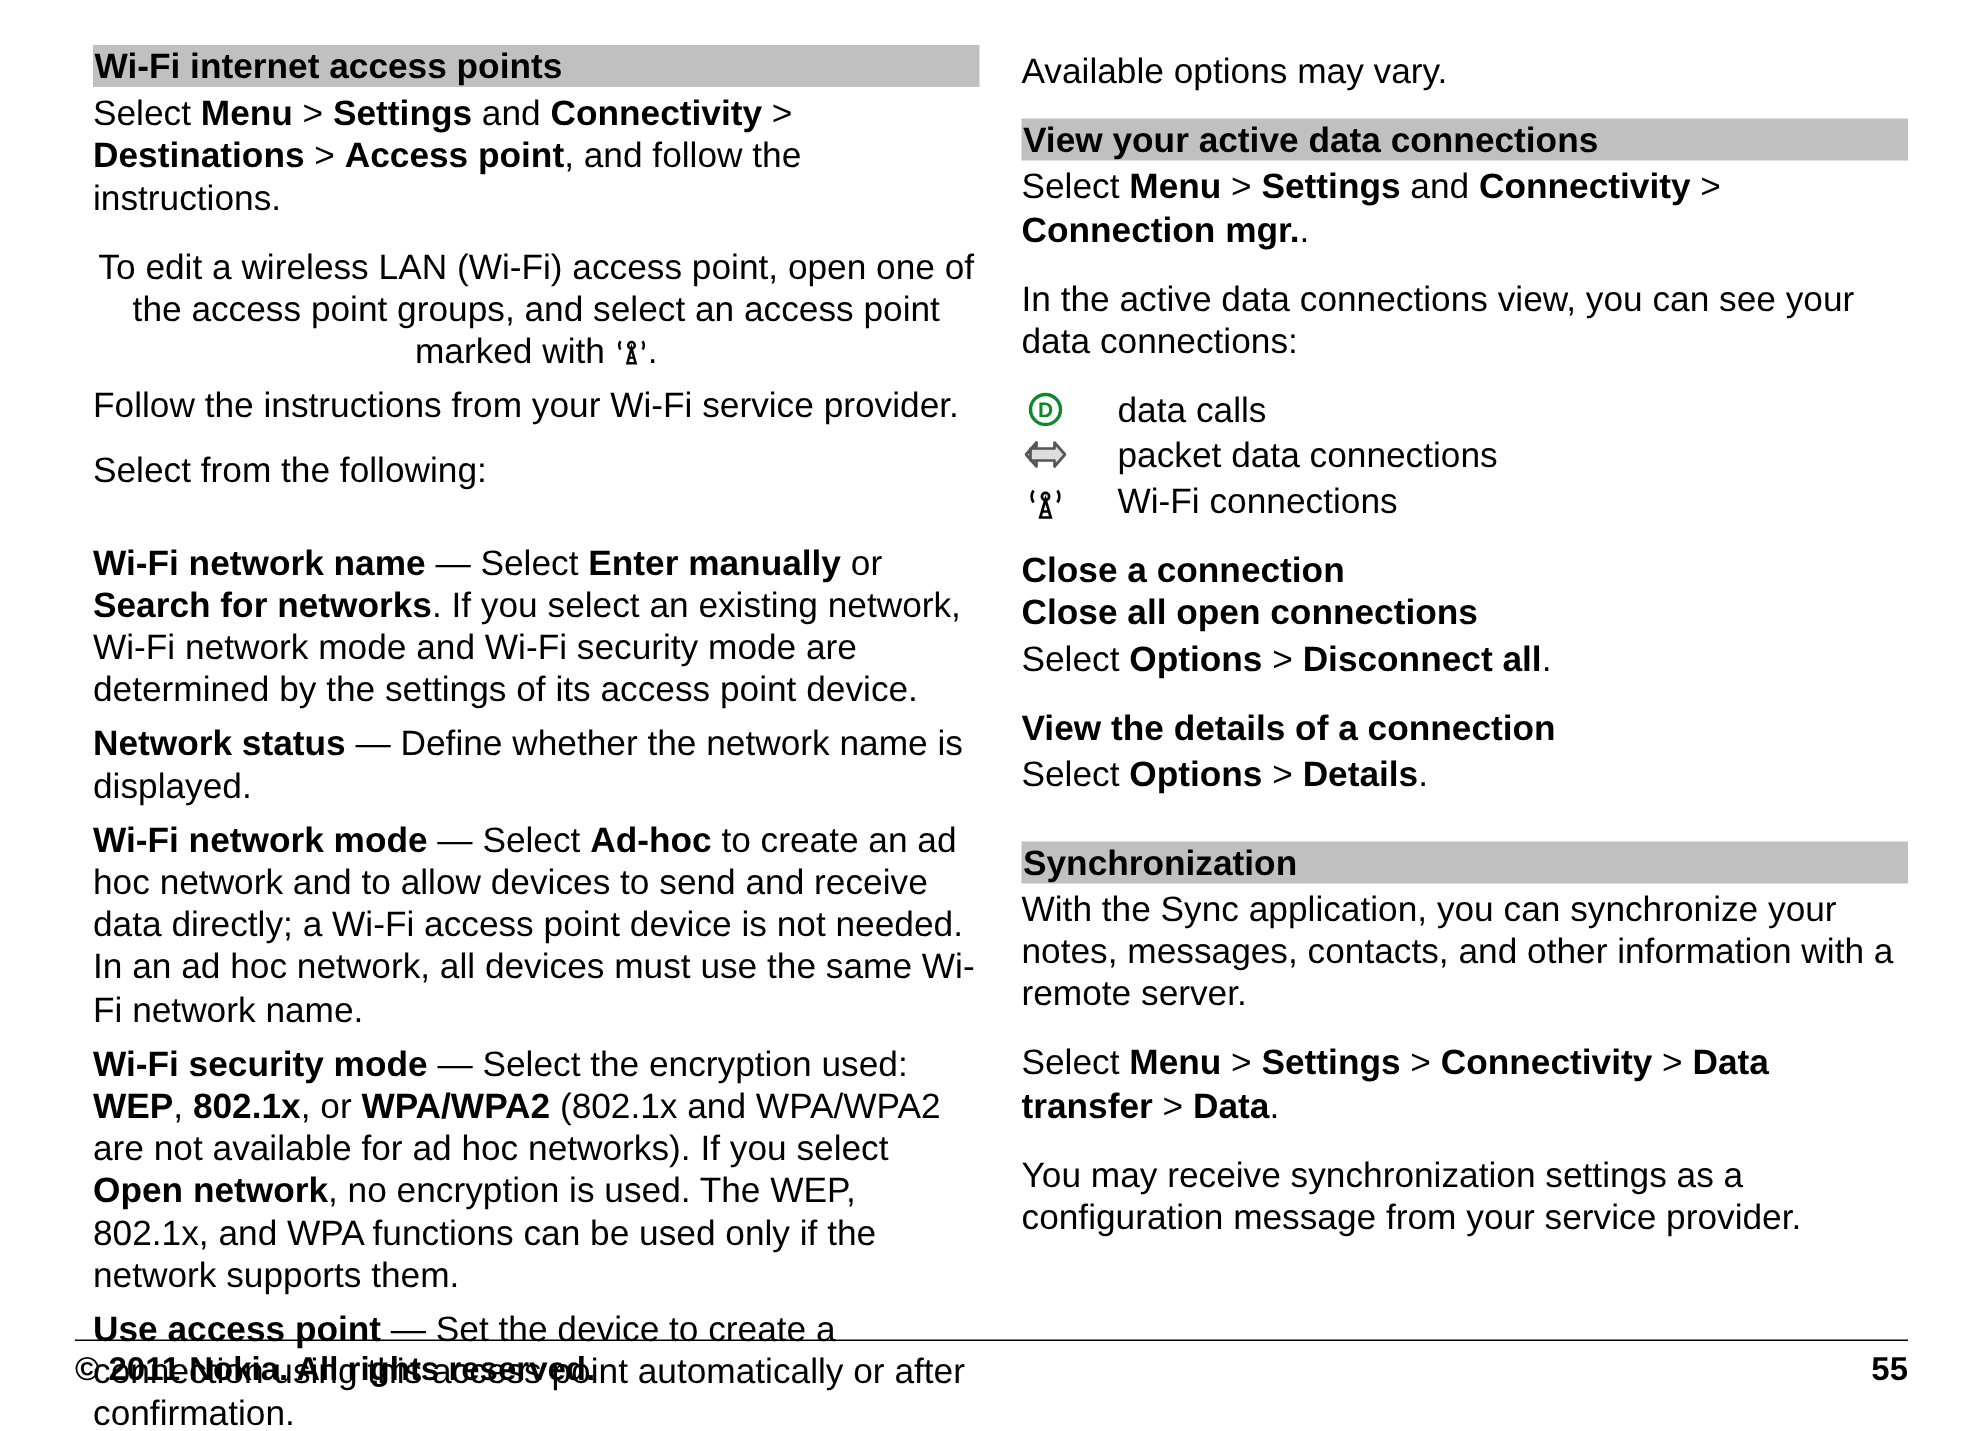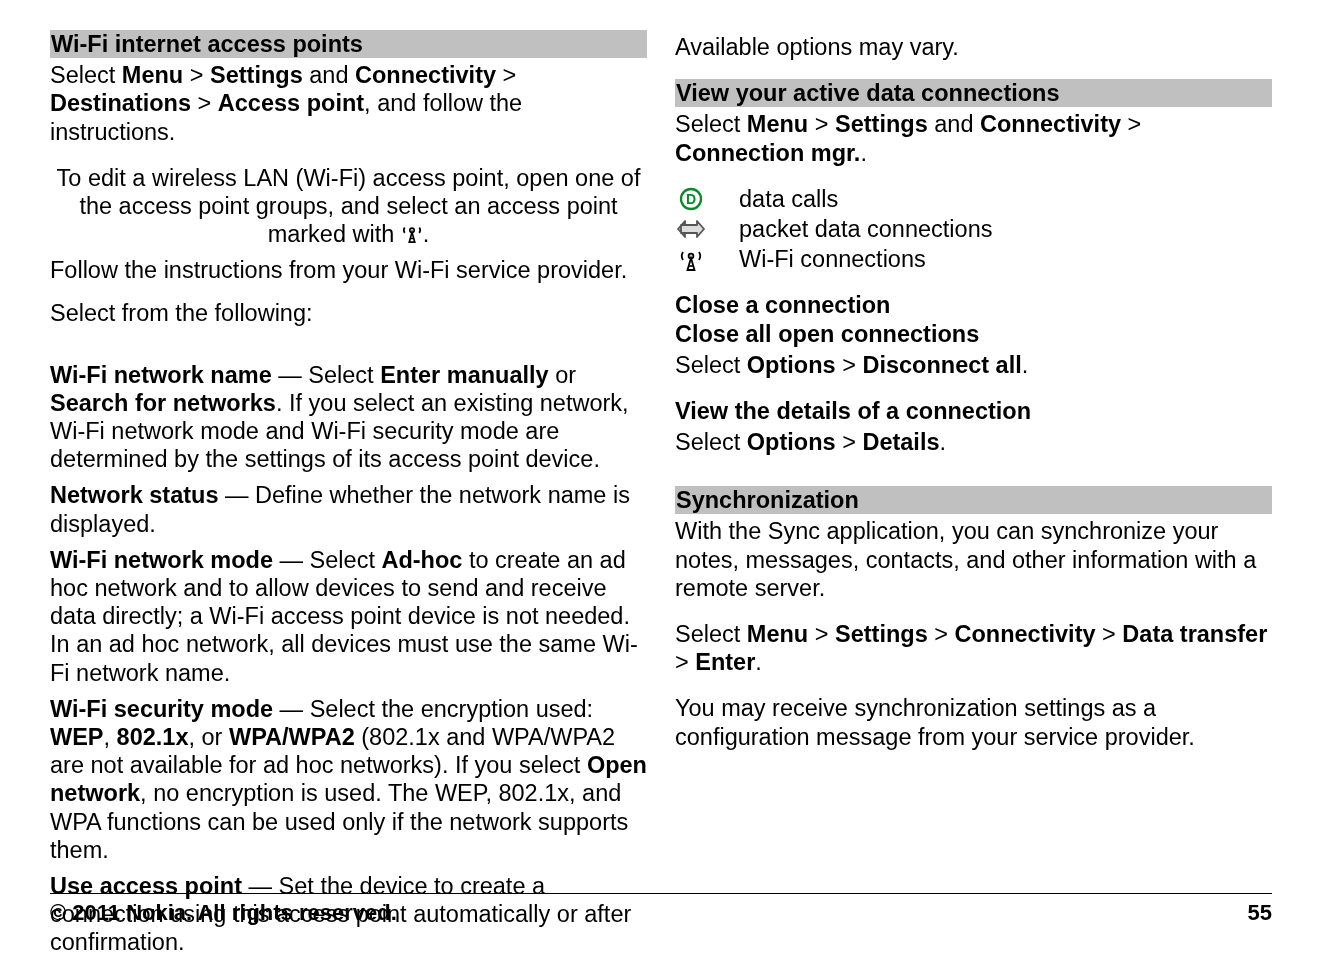--- a/index.html
+++ b/index.html
@@ -17,20 +17,21 @@
     position: relative;
     width: 1322px;
     height: 954px;
     padding: 30px 50px 20px 50px;
     box-sizing: border-box;
   }
   .columns {
     display: flex;
     gap: 28px;
     height: 840px;
+    margin-left: 12px;
   }
   .col {
     flex: 1;
     min-width: 0;
   }
   .section-heading {
     background: #c0c0c0;
     font-weight: 700;
     padding: 0 1px;
     display: block;
@@ -135,20 +136,21 @@
     <div class="col">
 
       <div class="para">Available options may vary.</div>
 
       <span class="section-heading">View your active data connections</span>
 
       <div class="para">
         <span>Select </span><b>Menu</b><span> &gt; </span><b>Settings</b><span> and </span><b>Connectivity</b><span> &gt; </span><b>Connection mgr.</b><span>.</span>
       </div>
 
+      <div class="para">In the active data connections view, you can see your data connections:</div>
 
       <div class="icon-row">
         <span class="icon-cell">
           <svg width="26" height="26" viewBox="0 0 26 26">
             <circle cx="13" cy="13" r="10" stroke="#0a8a2a" stroke-width="2.3" fill="none"></circle>
             <text x="13" y="18" text-anchor="middle" font-size="14" font-weight="700" fill="#0a8a2a" font-family="Arial">D</text>
           </svg>
         </span>
         <span>data calls</span>
       </div>
@@ -191,21 +193,21 @@
         <div class="para" style="margin-bottom:30px;">
           <span>Select </span><b>Options</b><span> &gt; </span><b>Details</b><span>.</span>
         </div>
       </div>
 
       <span class="section-heading">Synchronization</span>
 
       <div class="para">With the Sync application, you can synchronize your notes, messages, contacts, and other information with a remote server.</div>
 
       <div class="para">
-        <span>Select </span><b>Menu</b><span> &gt; </span><b>Settings</b><span> &gt; </span><b>Connectivity</b><span> &gt; </span><b>Data transfer</b><span> &gt; </span><b>Enter</b><span>.</span>
+        <span>Select </span><b>Menu</b><span> &gt; </span><b>Settings</b><span> &gt; </span><b>Connectivity</b><span> &gt; </span><b>Data transfer</b><span> &gt; </span><b>Data</b><span>.</span>
       </div>
 
       <div class="para">You may receive synchronization settings as a configuration message from your service provider.</div>
 
     </div>
   </div>
 
   <div class="footer">
     <span>© 2011 Nokia. All rights reserved.</span>
     <span>55</span>

